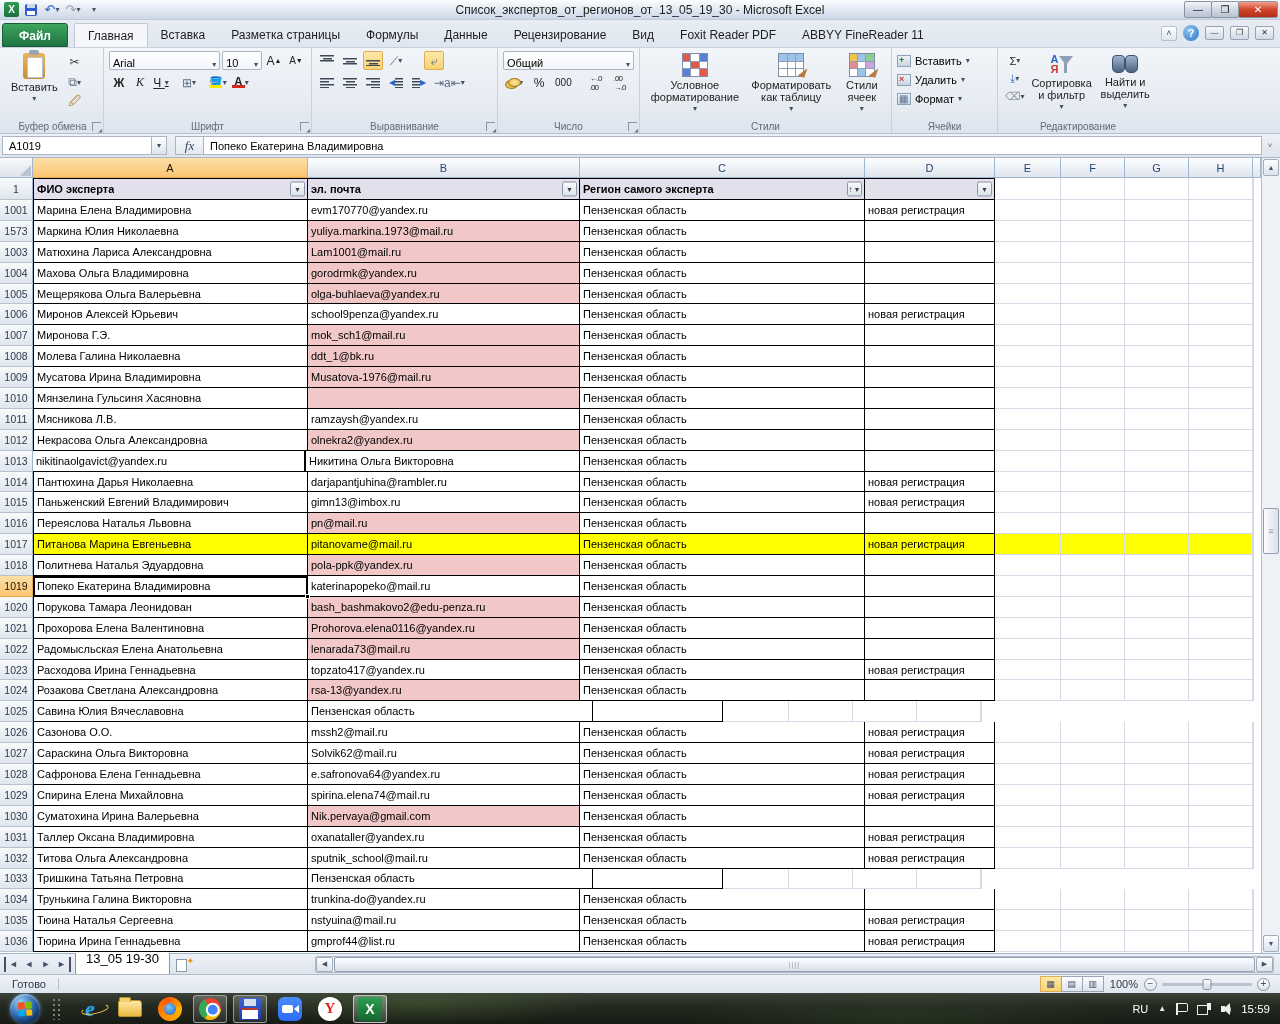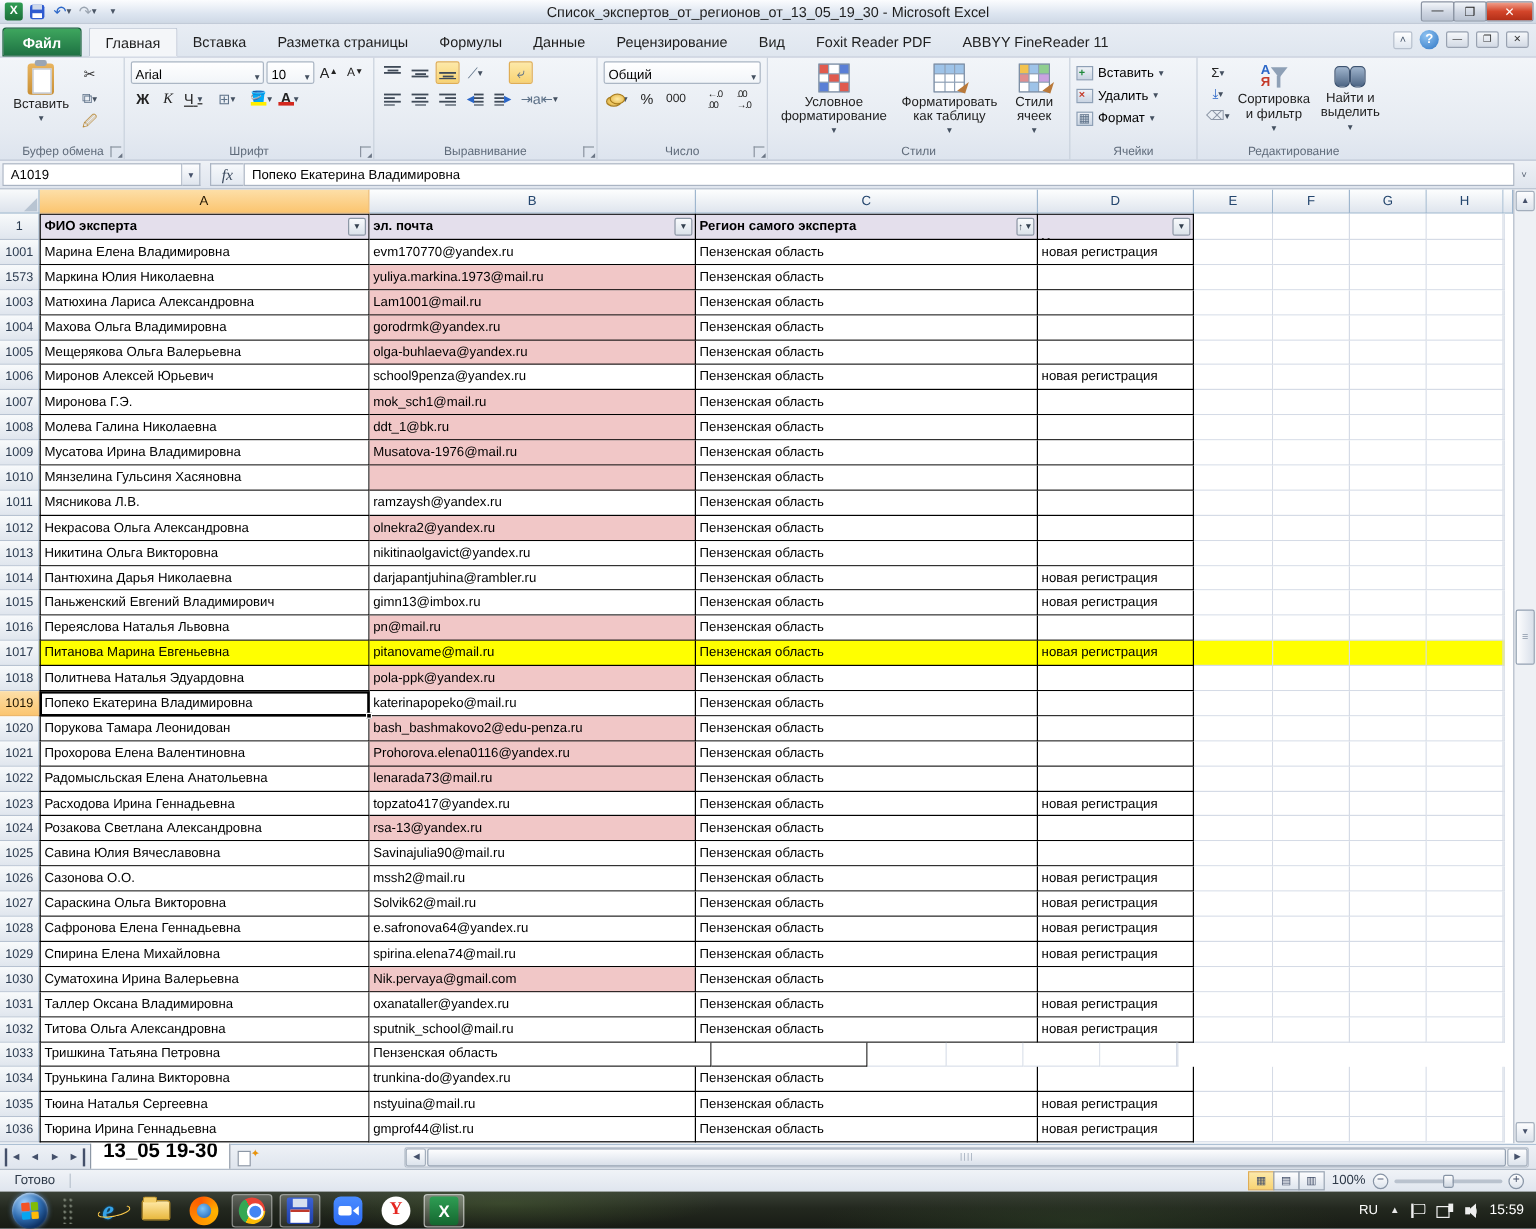--- a/index.html
+++ b/index.html
@@ -185,21 +185,21 @@
     background:linear-gradient(90deg,#fdfdfe,#d9e0ea); border:1px solid #93a0b1; border-radius:2px; }
   .vthumb::after { content:"≡"; position:absolute; left:50%; top:50%; transform:translate(-50%,-55%);
     color:#8a97a8; font-size:9px; }
 
   
   .sheetbar { height:21px; background:linear-gradient(#eef1f6,#dfe5ee); display:flex; align-items:center;
     border-top:1px solid #9eb6ce; font-size:11px; }
   .navbtns { display:flex; gap:1px; padding:0 4px; color:#44506a; font-size:9px; }
   .navb { width:16px; height:15px; display:flex; align-items:center; justify-content:center; }
   .sheettab { background:#fff; border:1px solid #8c97a5; border-bottom:none; height:32px; align-self:flex-end;
-    display:flex; align-items:center; padding:0 10px; font-weight:bold; font-size:17px; }
+    display:flex; align-items:center; padding:0 10px; font-weight:normal; font-size:13px; }
   .newsheet { width:22px; height:18px; margin-left:3px; position:relative; align-self:flex-end; }
   .newsheet .pg { position:absolute; left:3px; bottom:2px; width:11px; height:13px; background:#fff;
     border:1px solid #8c97a5; }
   .newsheet .st { position:absolute; right:1px; top:0; color:#e8930c; font-size:9px; }
   .hscroll { flex:1; display:flex; align-items:center; margin-left:120px; height:17px;
     background:#eef1f5; border:1px solid #b2bcc9; border-radius:2px; }
   .harrow { width:17px; height:15px; background:linear-gradient(#fdfdfe,#dce3ec); border:1px solid #a3aebc;
     border-radius:2px; font-size:7px; color:#44506a; display:flex; align-items:center; justify-content:center; flex:none; }
   .hthumb { flex:1; margin:0 1px; height:15px; background:linear-gradient(#fdfdfe,#d9e0ea);
     border:1px solid #93a0b1; border-radius:2px; position:relative; }
@@ -737,22 +737,22 @@
             <div class="cell w-C">Пензенская область</div>
             <div class="cell w-D"></div>
             <div class="cell lite w-E"></div>
             <div class="cell lite w-F"></div>
             <div class="cell lite w-G"></div>
             <div class="cell lite w-H"></div>
             <div class="cell lite w-fill"></div>
           </div>
           <div class="row">
             <div class="rowhead">1013</div>
+            <div class="cell w-B">nikitinaolgavict@yandex.ru</div>
             <div class="cell first w-A">Никитина Ольга Викторовна</div>
-            <div class="cell w-B">nikitinaolgavict@yandex.ru</div>
             <div class="cell w-C">Пензенская область</div>
             <div class="cell w-D"></div>
             <div class="cell lite w-E"></div>
             <div class="cell lite w-F"></div>
             <div class="cell lite w-G"></div>
             <div class="cell lite w-H"></div>
             <div class="cell lite w-fill"></div>
           </div>
           <div class="row">
             <div class="rowhead">1014</div>
@@ -885,21 +885,20 @@
             <div class="cell w-D"></div>
             <div class="cell lite w-E"></div>
             <div class="cell lite w-F"></div>
             <div class="cell lite w-G"></div>
             <div class="cell lite w-H"></div>
             <div class="cell lite w-fill"></div>
           </div>
           <div class="row">
             <div class="rowhead">1025</div>
             <div class="cell first w-A">Савина Юлия Вячеславовна</div>
-            <div class="cell w-B">Savinajulia90@mail.ru</div>
             <div class="cell w-C">Пензенская область</div>
             <div class="cell w-D"></div>
             <div class="cell lite w-E"></div>
             <div class="cell lite w-F"></div>
             <div class="cell lite w-G"></div>
             <div class="cell lite w-H"></div>
             <div class="cell lite w-fill"></div>
           </div>
           <div class="row">
             <div class="rowhead">1026</div>

